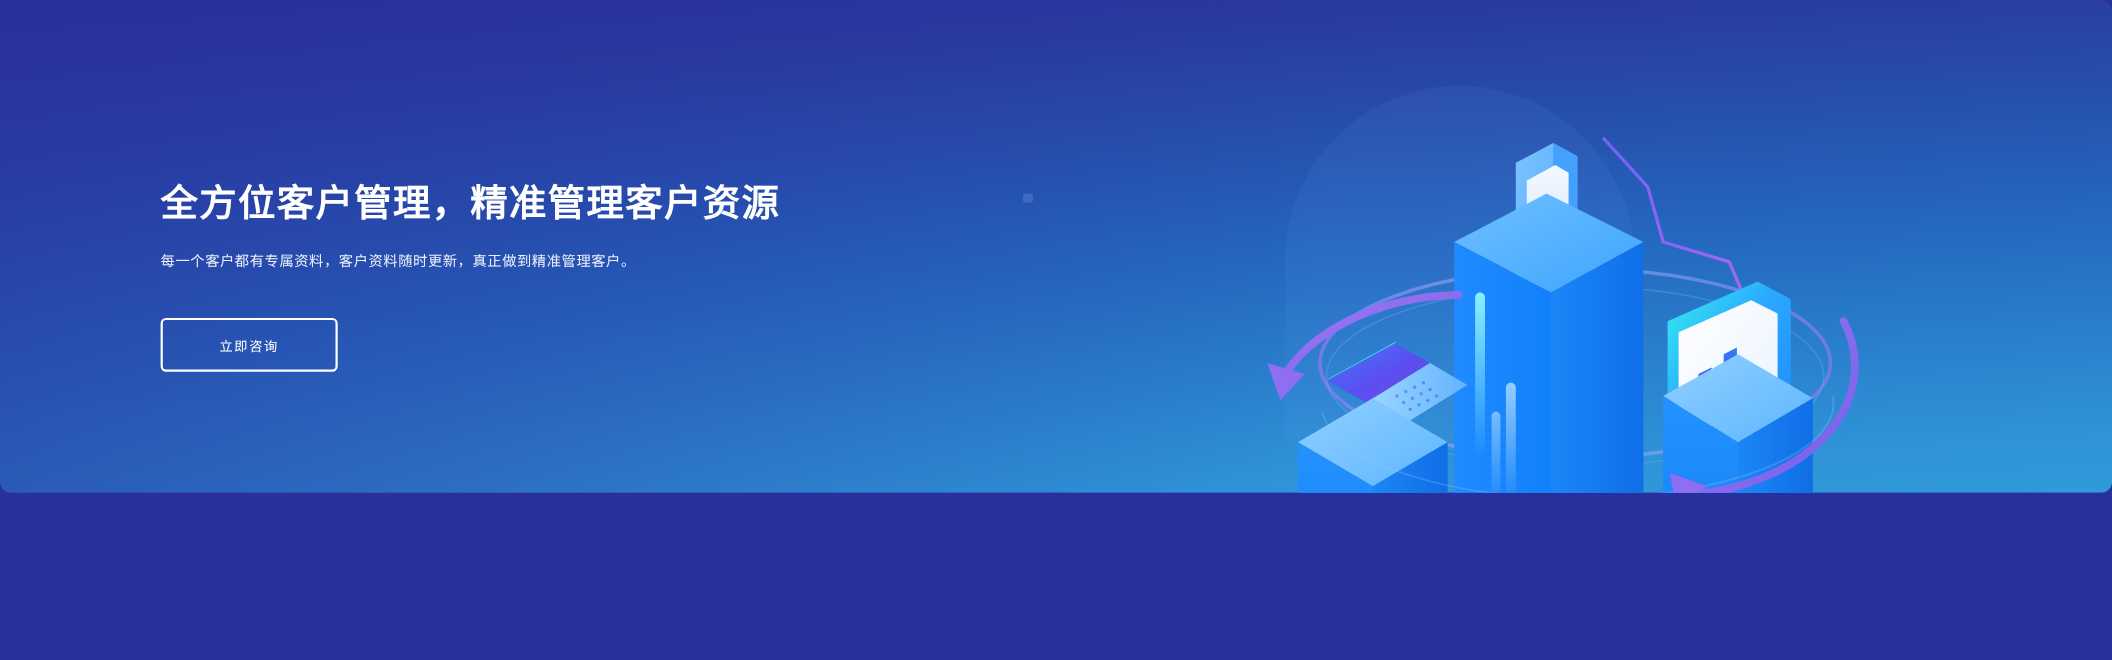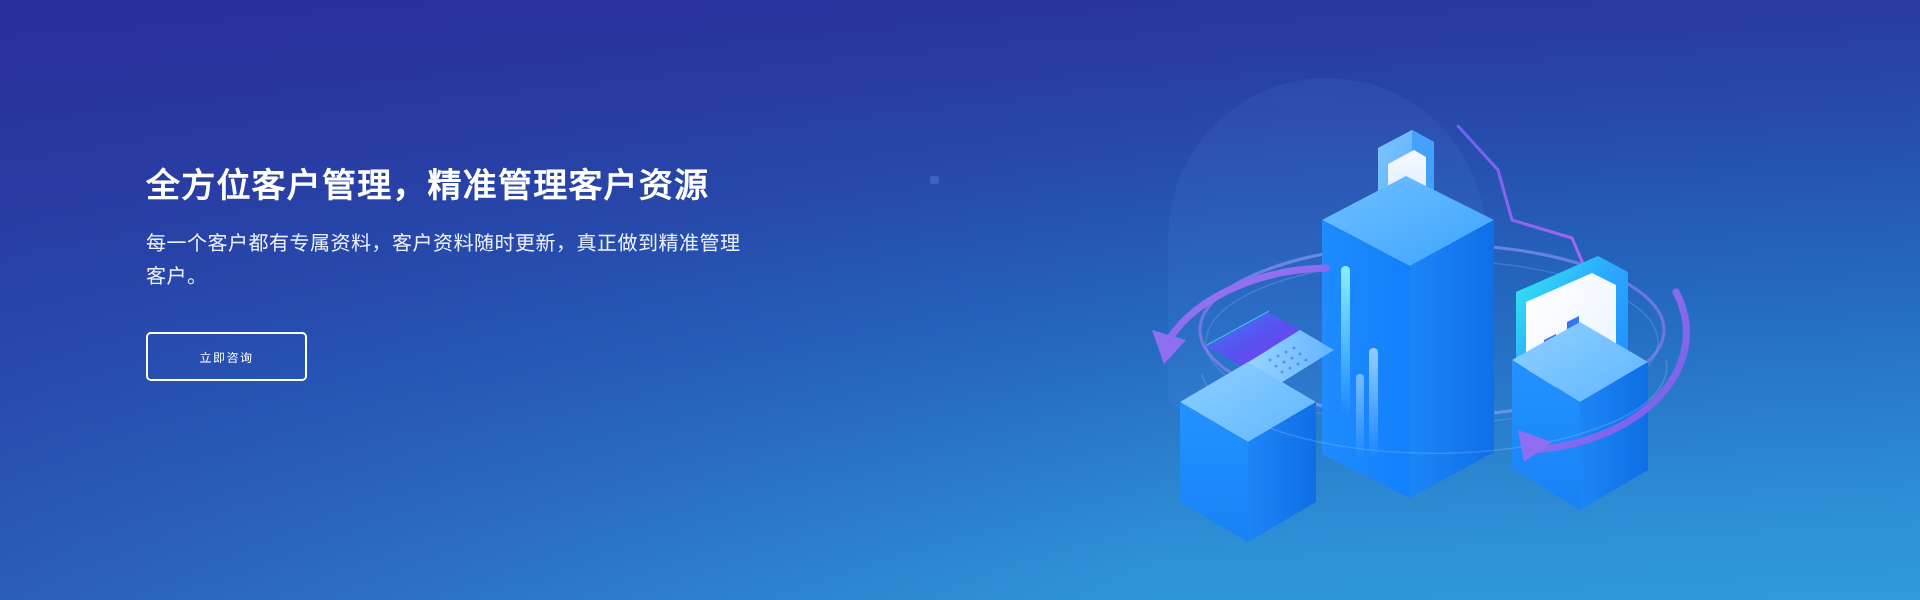--- a/index.html
+++ b/index.html
@@ -6,32 +6,33 @@
   * { margin:0; padding:0; box-sizing:border-box; }
   html,body { width:1920px; height:600px; overflow:hidden; }
   body {
     font-family:"Liberation Sans","DejaVu Sans",sans-serif;
     background:#2a2f9e;
   }
 
   .banner {
     position:relative;
     width:1920px;
-    height:600px;
+    height:448px;
     overflow:hidden;
     background:
       linear-gradient(100deg, rgba(42,47,158,0.55) 0%, rgba(42,47,158,0.0) 62%),
       linear-gradient(177deg,
         #2a2f9e 0%,
         #293a9f 14%,
         #2650ae 34%,
         #2468bf 54%,
         #2a80cd 74%,
         #2e93d7 90%,
         #309ada 100%);
+    border-radius: 10px;
   }
 
   
   .bg-dome {
     position:absolute;
     left:1168px; top:78px;
     width:318px; height:330px;
     border-radius:170px 170px 12px 12px;
     background:rgba(120,165,255,0.085);
     filter:blur(0.5px);
@@ -53,21 +54,21 @@
   .headline {
     font-size:34px;
     font-weight:bold;
     color:#ffffff;
     letter-spacing:1.2px;
     line-height:1.22;
     white-space:nowrap;
   }
   .subcopy {
     margin-top:21px;
-    font-size:20px;
+    font-size:13px;
     color:#eaf1fb;
     line-height:1.62;
     letter-spacing:0.5px;
     width:596px;
     font-family:Liberation Serif, serif;
   }
   .cta-wrap { margin-top:40px; }
   .cta {
     display:inline-flex;
     align-items:center;

